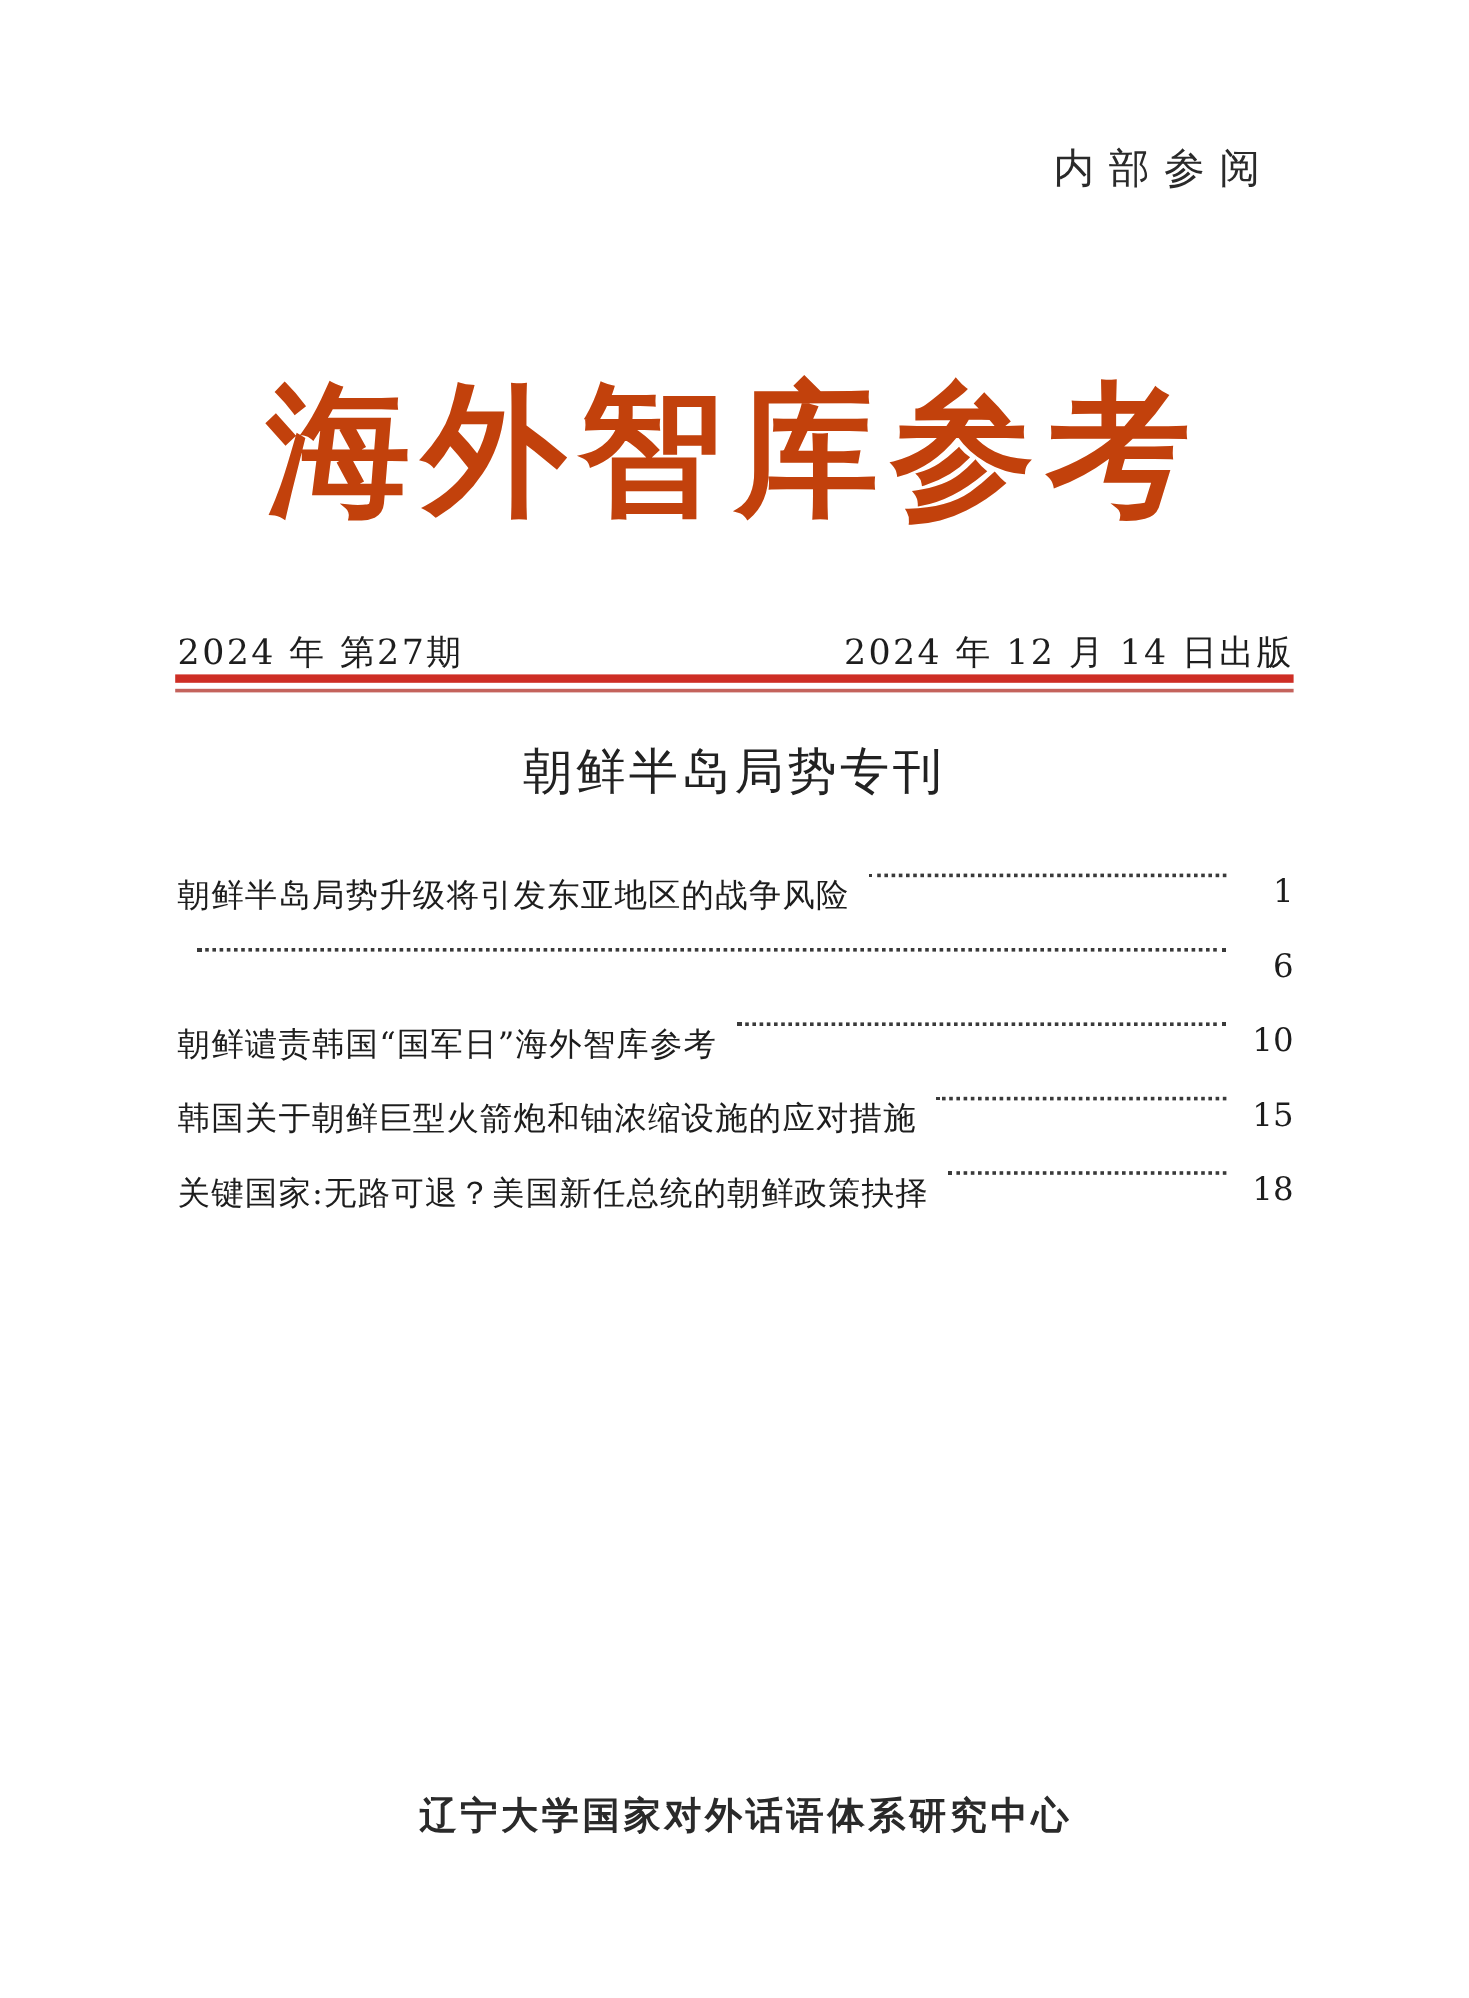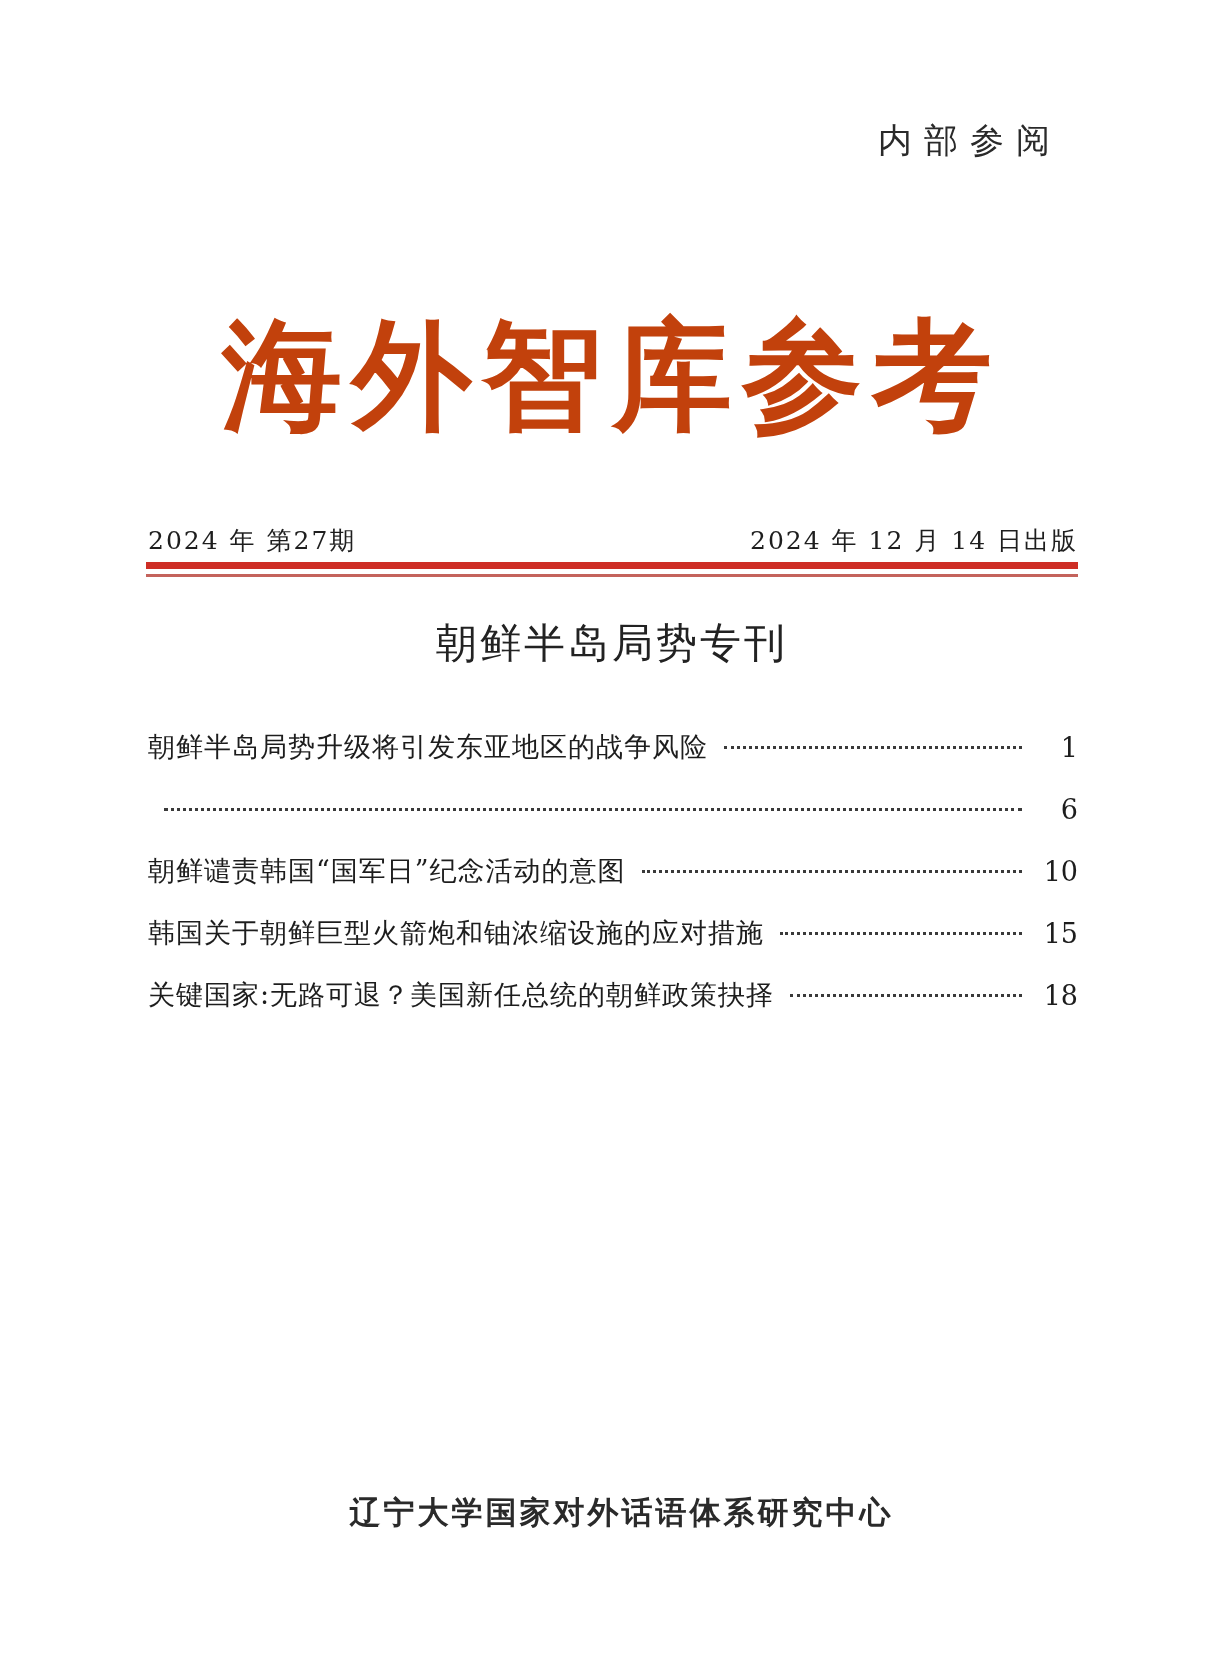--- a/index.html
+++ b/index.html
@@ -37,21 +37,21 @@
     white-space: nowrap;
   }
   .issue-line {
     position: absolute;
     top: 524px;
     left: 148px;
     right: 146px;
     display: flex;
     justify-content: space-between;
     align-items: baseline;
-    font-size: 25px;
+    font-size: 29px;
     color: #1e1e1e;
     letter-spacing: 2px;
   }
   .rules {
     position: absolute;
     top: 562px;
     left: 146px;
     right: 146px;
   }
   .rule-thick {
@@ -76,21 +76,21 @@
     font-family: "DejaVu Sans", "Liberation Sans", sans-serif;
   }
   .toc {
     position: absolute;
     top: 728px;
     left: 148px;
     right: 146px;
   }
   .toc-row {
     display: flex;
-    align-items: center;
+    align-items: flex-start;
     height: 38px;
     margin-bottom: 24px;
     font-size: 27px;
     color: #1d1d1d;
   }
   .toc-title {
     white-space: nowrap;
     letter-spacing: 1px;
   }
   .toc-dots {
@@ -146,21 +146,21 @@
       <span class="toc-dots"></span>
       <span class="toc-page">1</span>
     </div>
 
     <div class="toc-row">
       <span class="toc-dots"></span>
       <span class="toc-page">6</span>
     </div>
 
     <div class="toc-row">
-      <span class="toc-title">朝鲜谴责韩国“国军日”纪念活动的意图</span>
+      <span class="toc-title">朝鲜谴责韩国“国军日”海外智库参考</span>
       <span class="toc-dots"></span>
       <span class="toc-page">10</span>
     </div>
 
     <div class="toc-row">
       <span class="toc-title">韩国关于朝鲜巨型火箭炮和铀浓缩设施的应对措施</span>
       <span class="toc-dots"></span>
       <span class="toc-page">15</span>
     </div>
 

